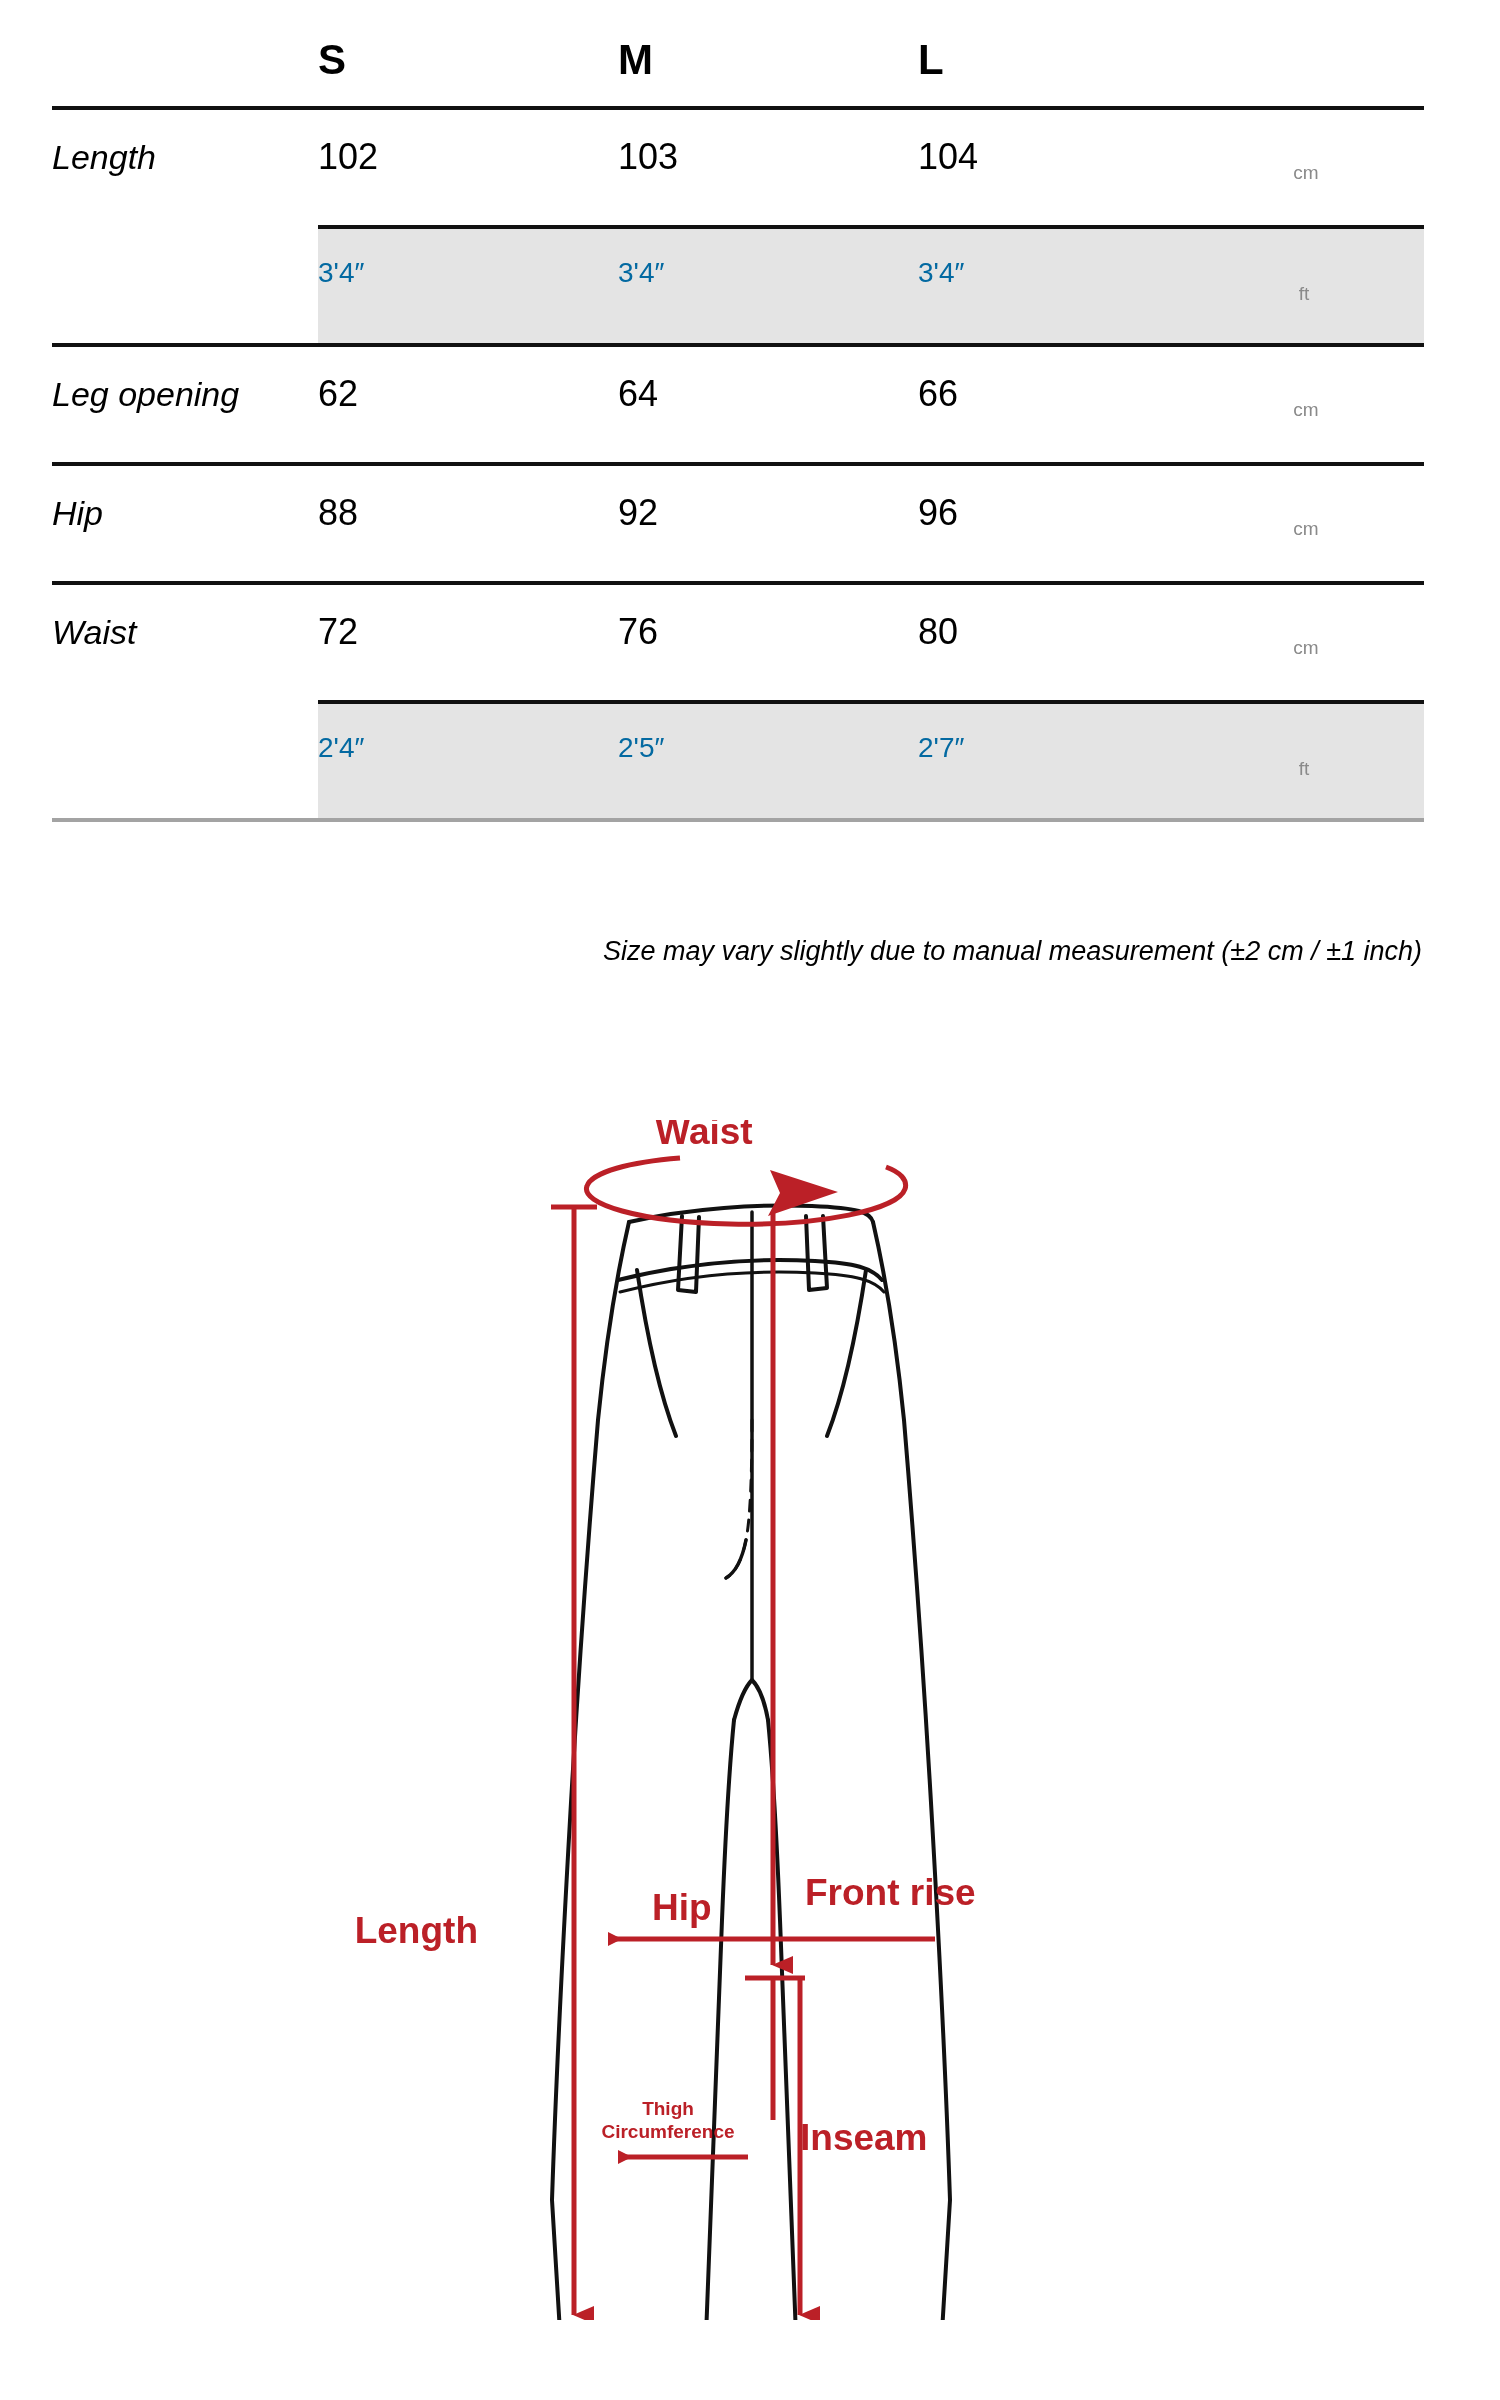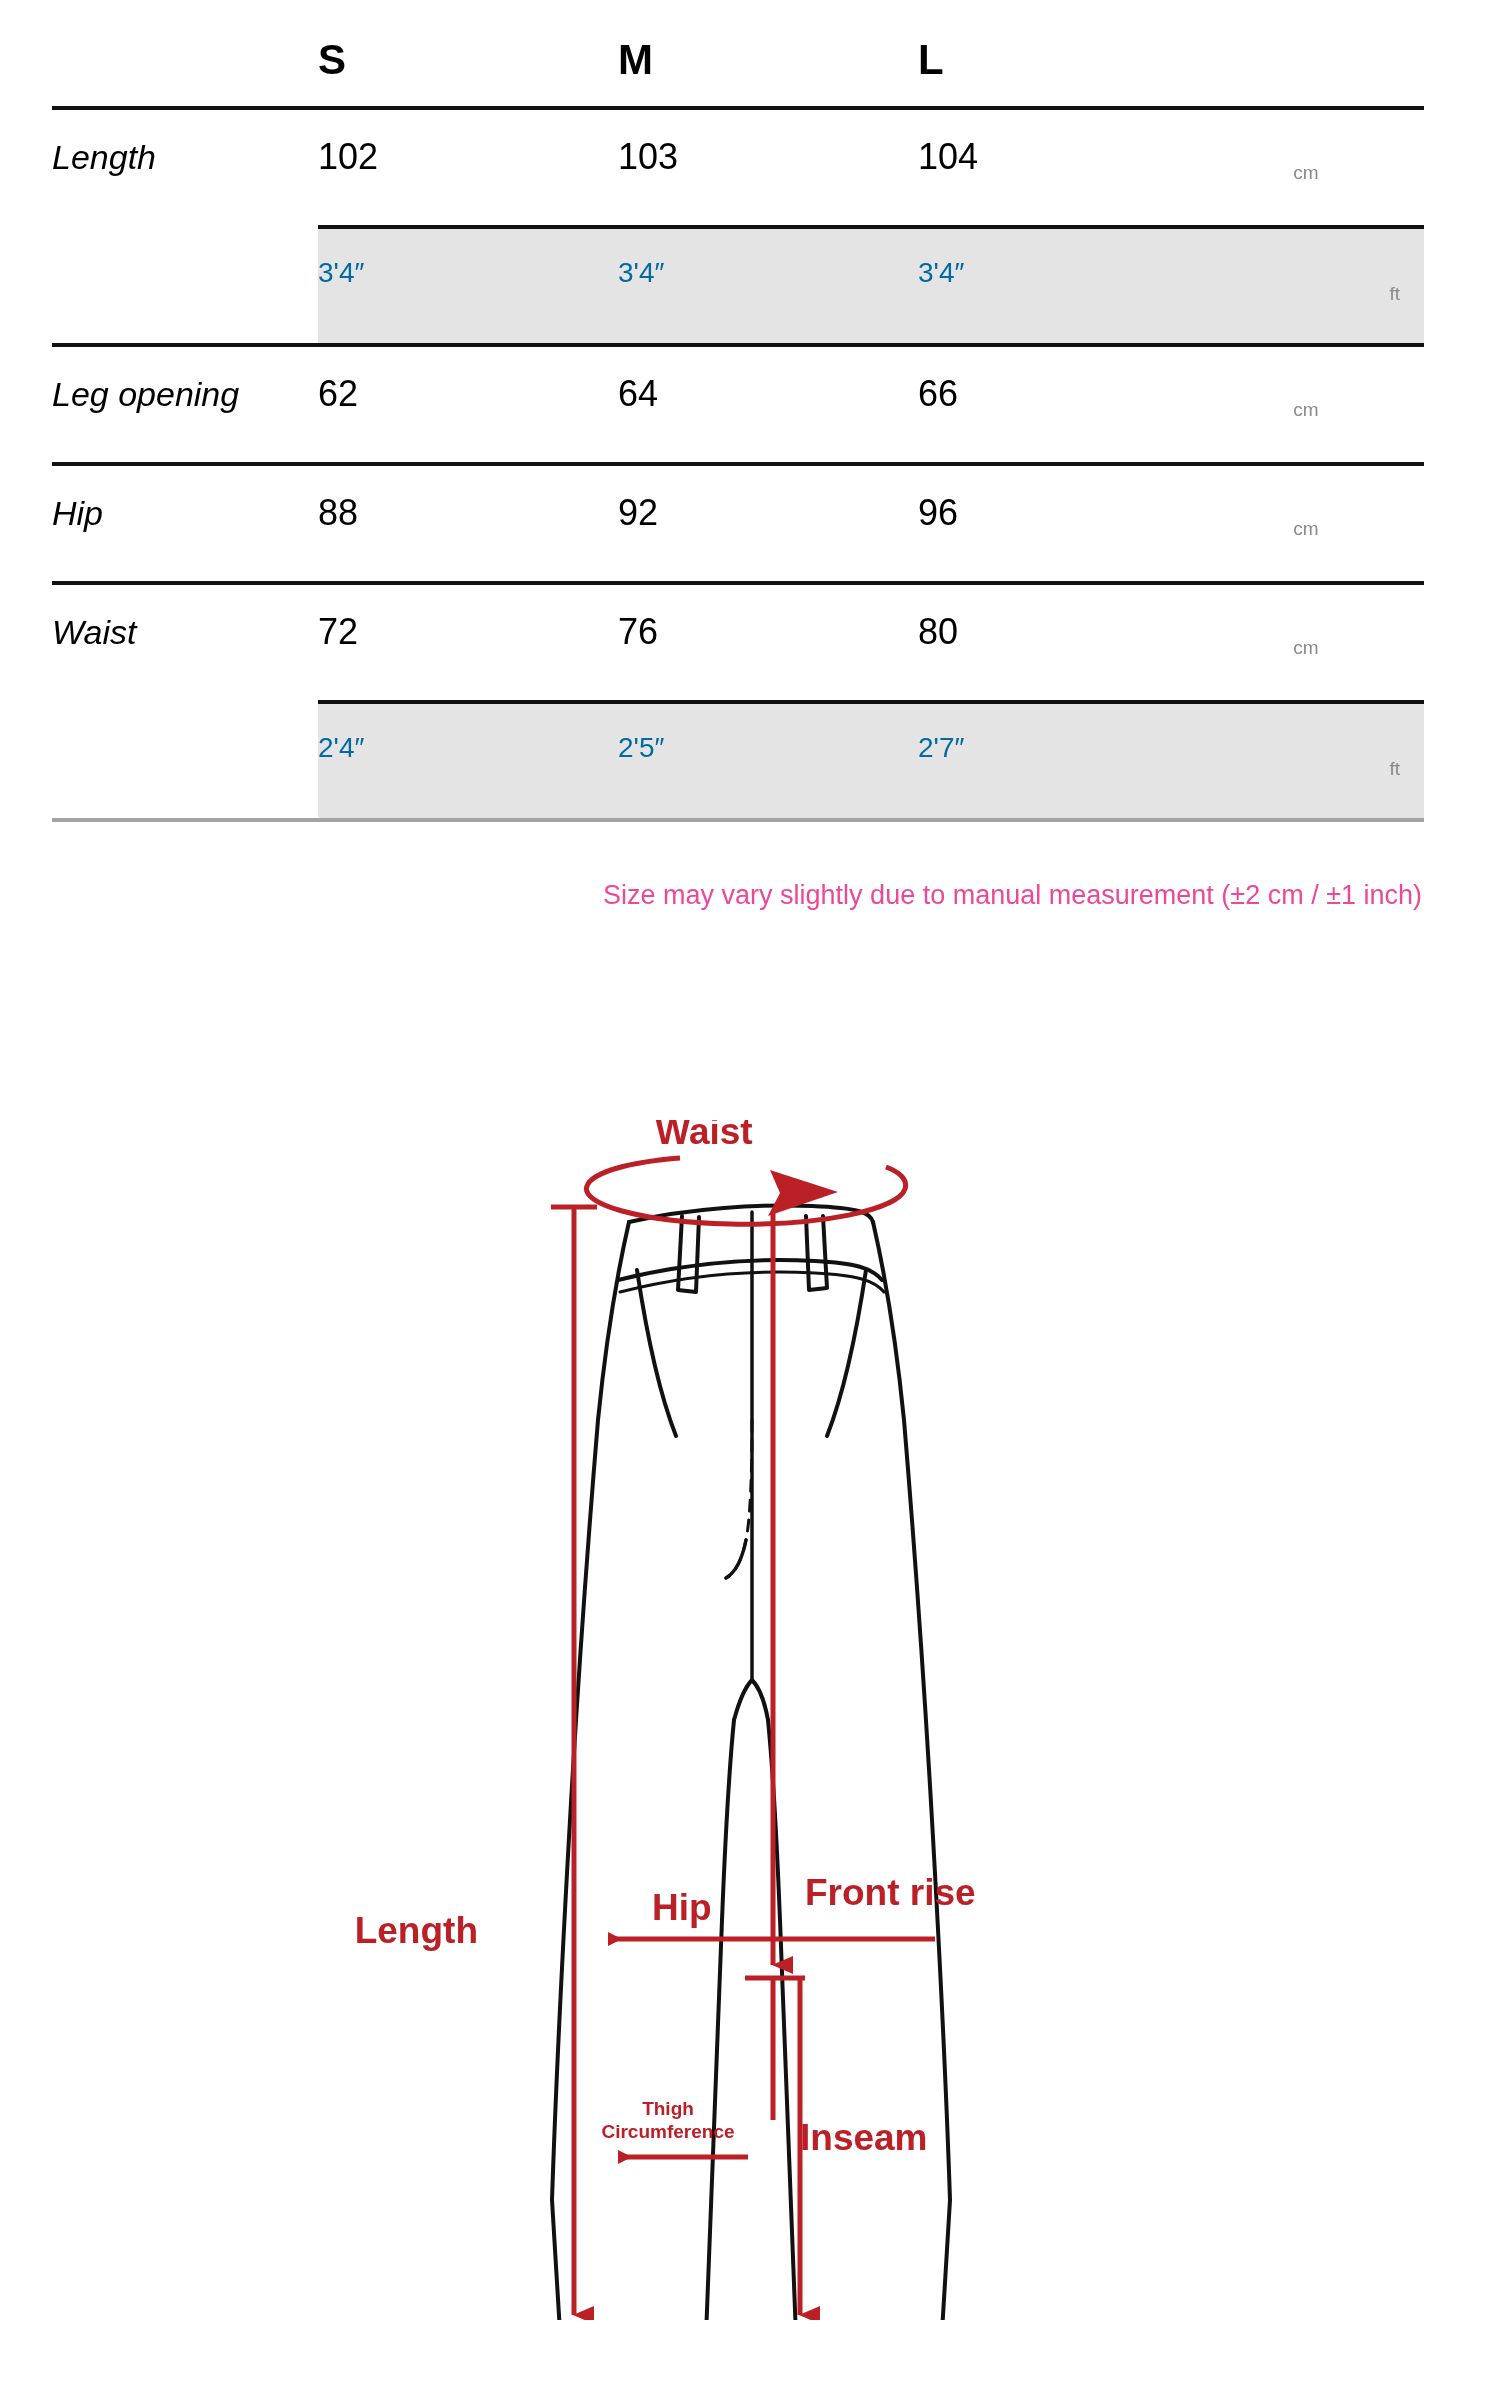--- a/index.html
+++ b/index.html
@@ -79,37 +79,38 @@
     height: 118px;
   }
   tr.row-ft td.cell-val {
     font-size: 28px;
     color: #0369a1;
     padding-top: 28px;
   }
   tr.row-ft td.cell-unit {
     font-size: 19px;
     color: #8a8a8a;
-    text-align: right;
+    text-align: center;
     padding-top: 54px;
-    padding-right: 24px;
+    padding-right: 34px;
   }
   tr.row-ft td.cell-val { border-top: 4px solid #111111; }
   tr.row-ft td.cell-unit { border-top: 4px solid #111111; }
 
   tr.last-rule > * { border-bottom: 4px solid #a3a3a3; margin-left: 14px; }
 
   .footnote {
     position: absolute;
     left: 52px;
-    top: 880px;
+    top: 936px;
     width: 1372px;
     text-align: right;
     font-size: 27px;
-    color: #ec4899;
+    font-style: italic;
+    color: #000000;
     padding-right: 2px;
   }
 
   
   .diagram {
     position: absolute;
     left: 0;
     top: 1120px;
     width: 1500px;
     height: 1200px;

